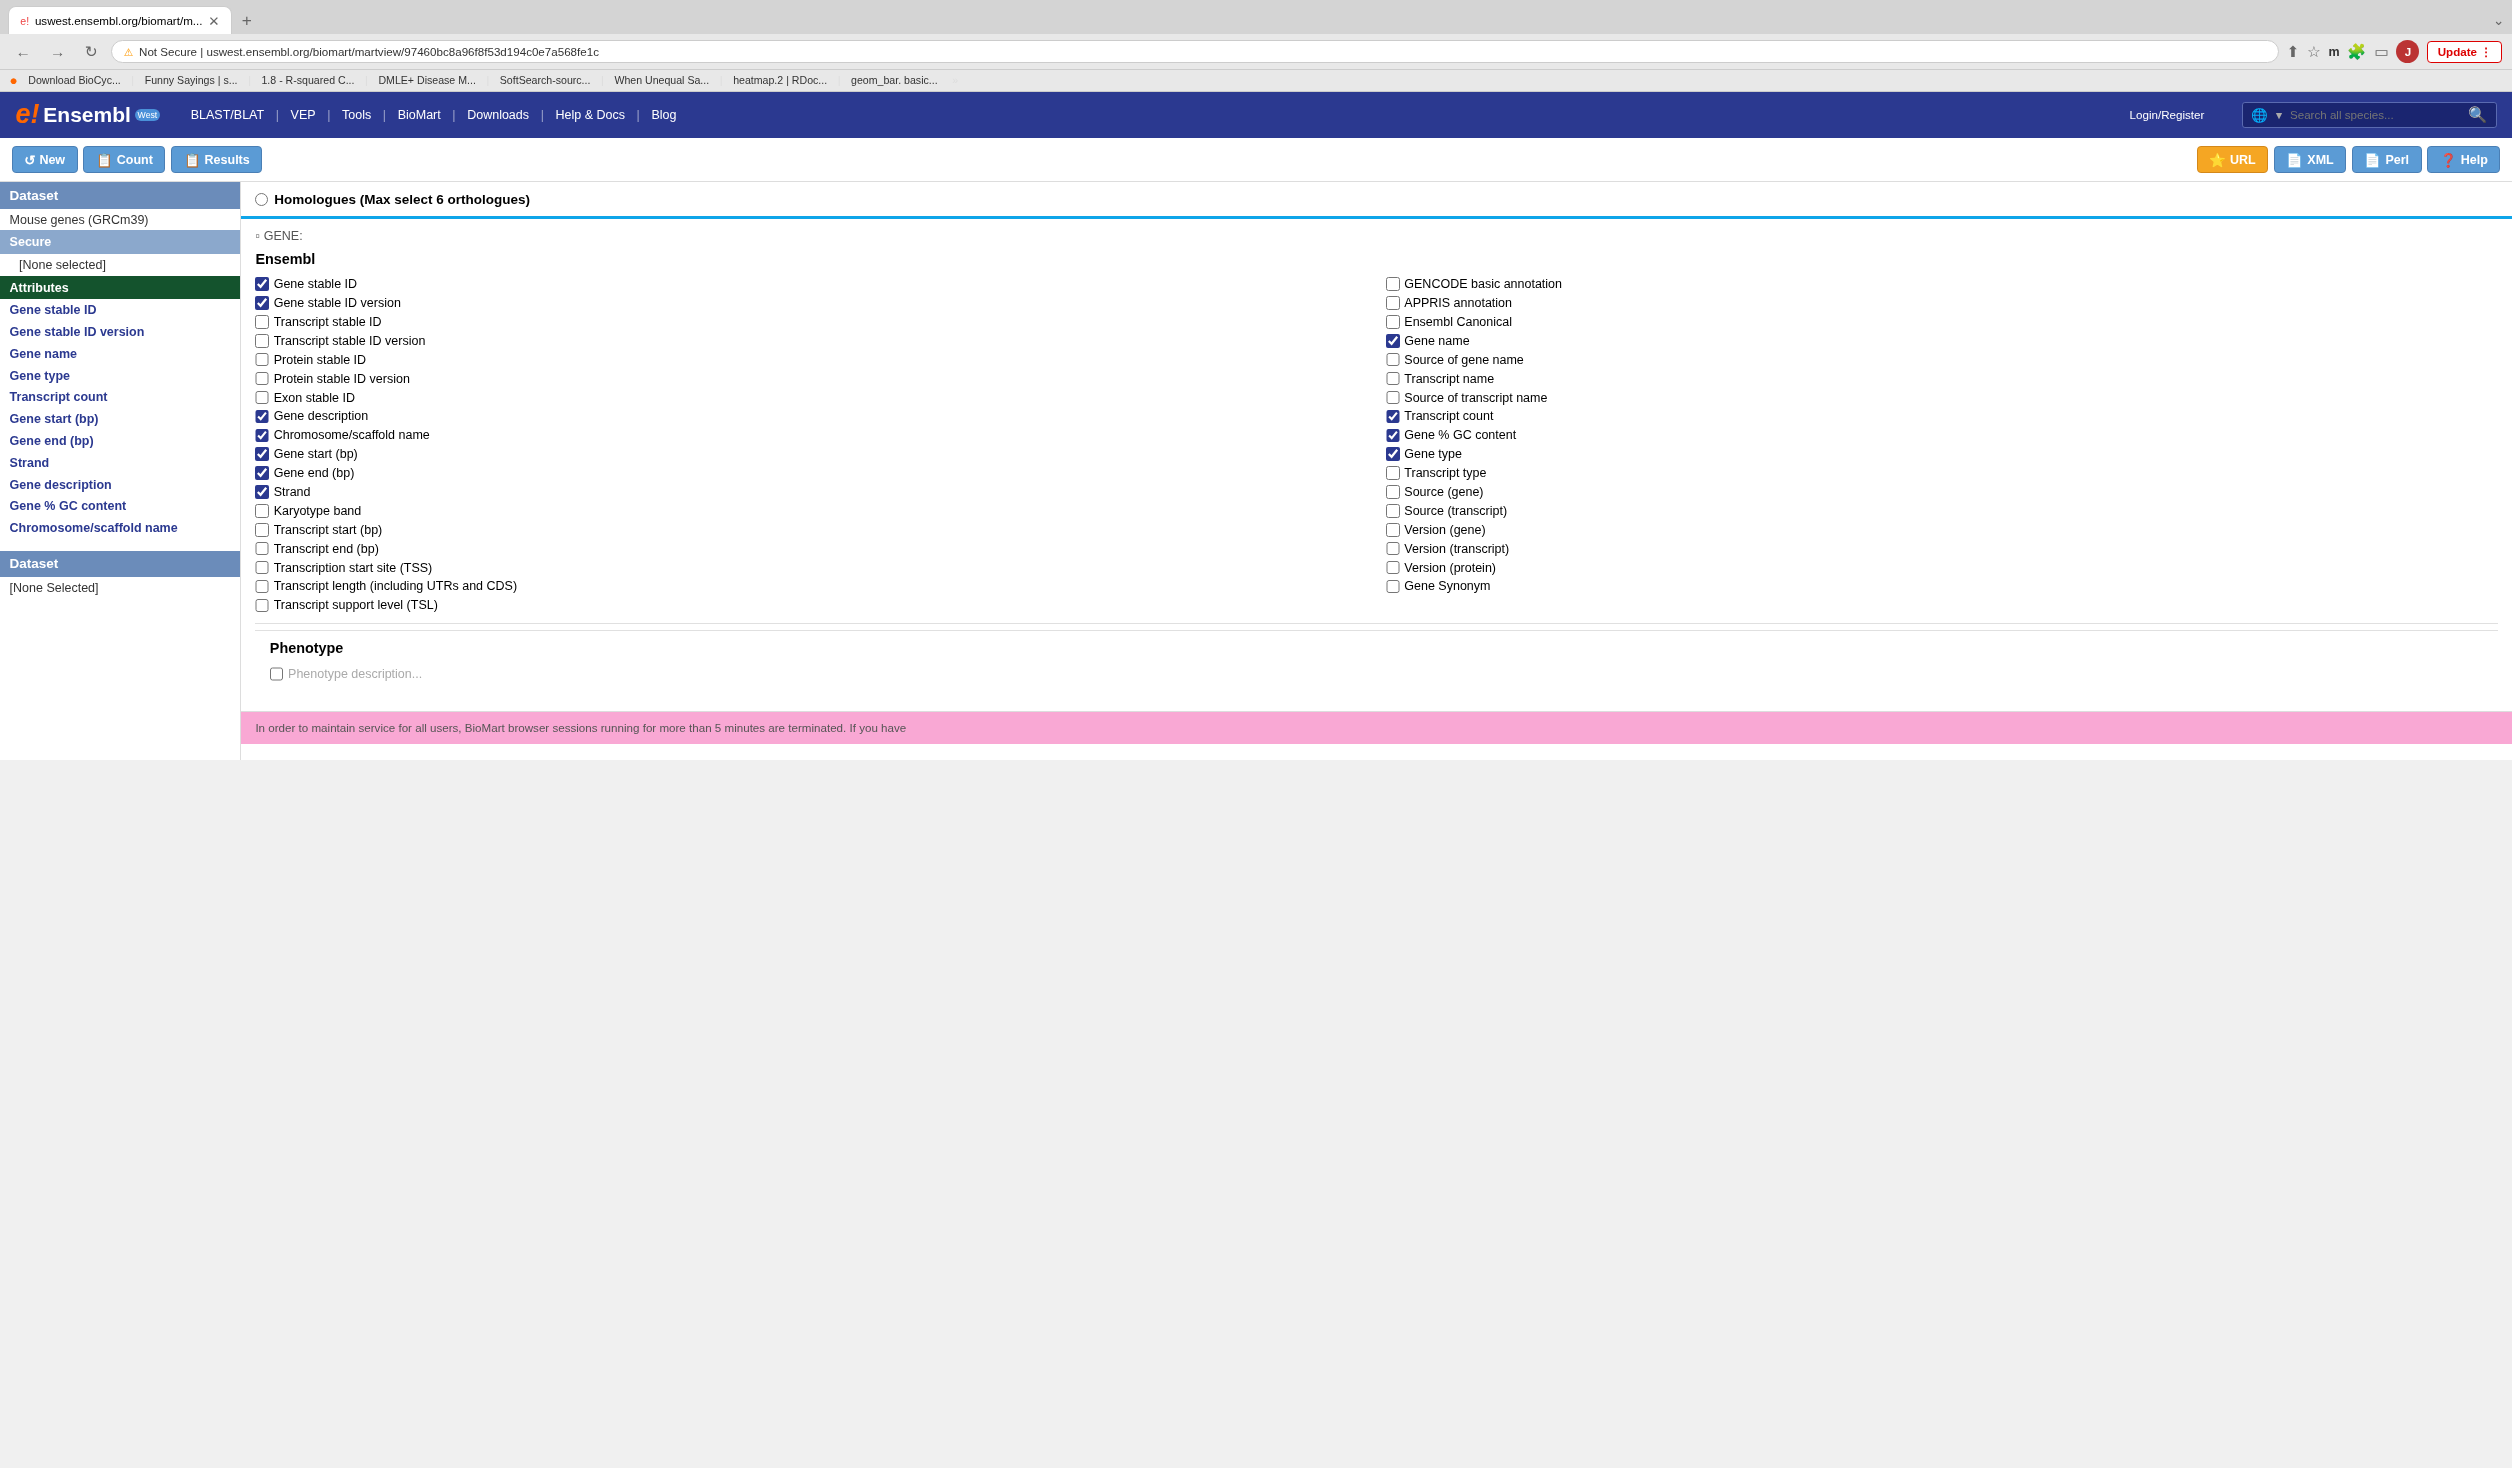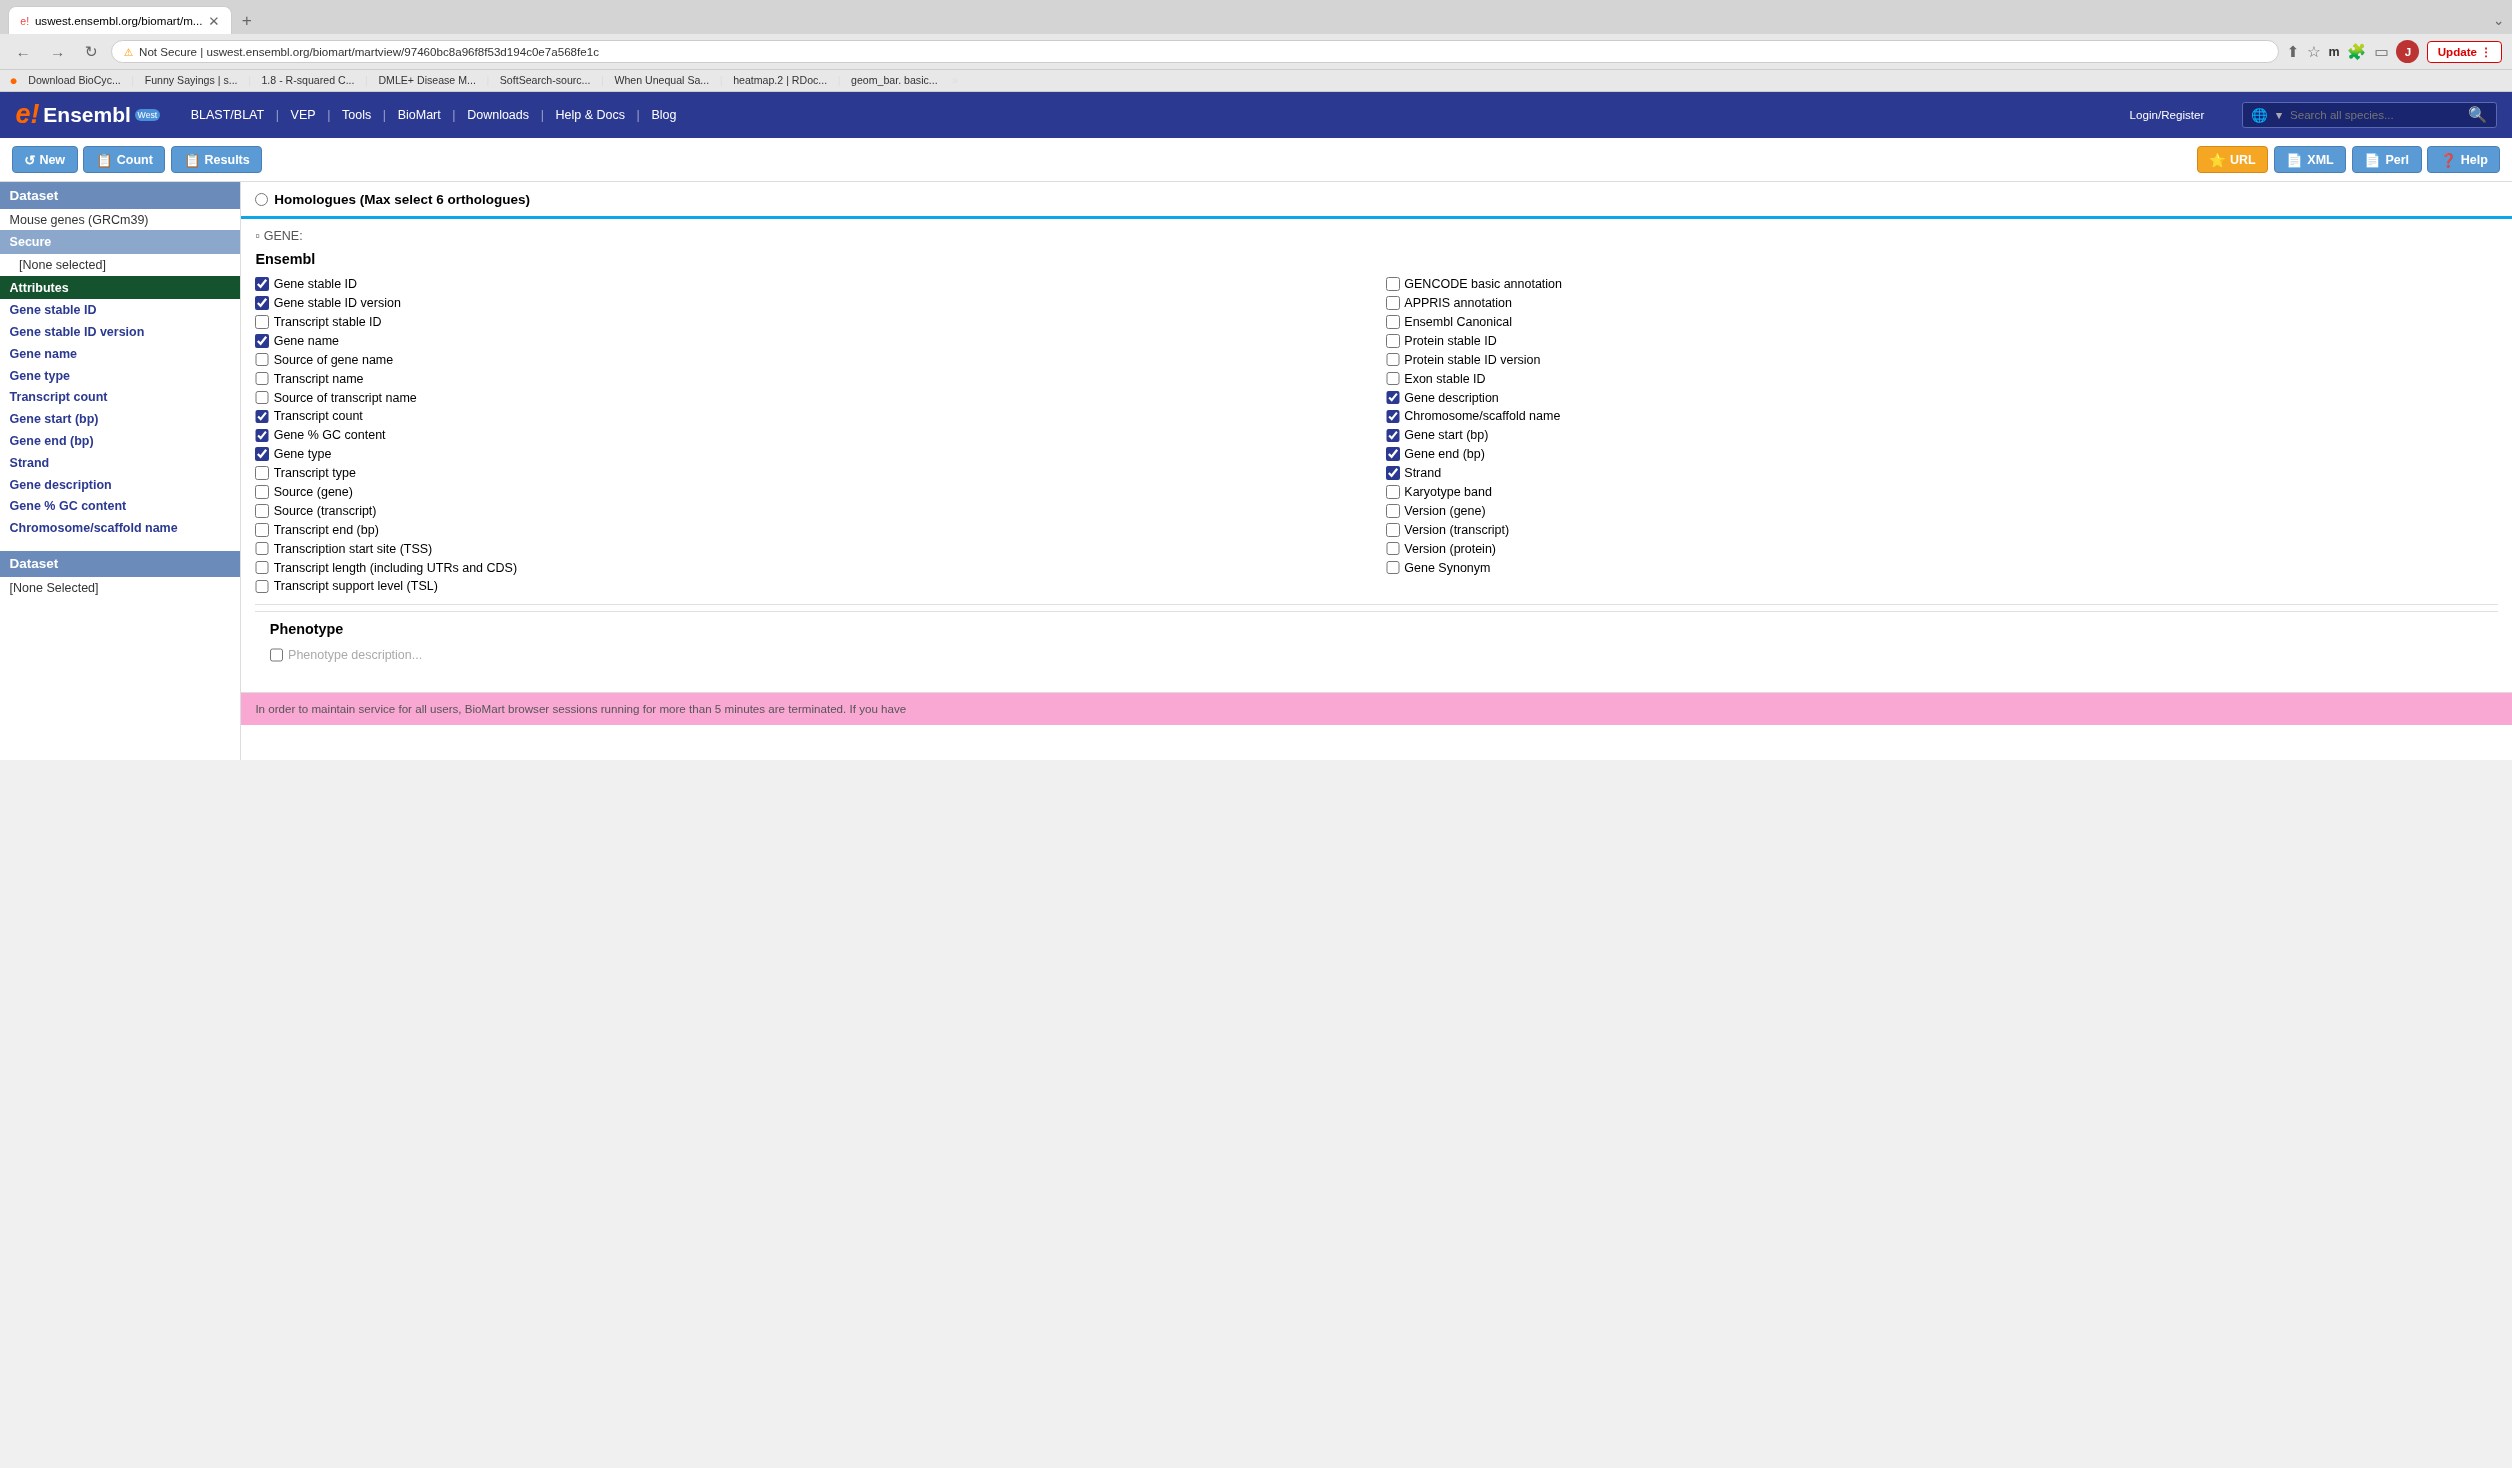--- a/index.html
+++ b/index.html
@@ -267,20 +267,24 @@
             </div>
             <div class="checkbox-item">
               <input type="checkbox" style="">
               <span>Transcript stable ID</span>
             </div>
             <div class="checkbox-item">
               <input type="checkbox" style="">
               <span>Ensembl Canonical</span>
             </div>
             <div class="checkbox-item">
+              <input type="checkbox" style="">
+              <span>Transcript stable ID version</span>
+            </div>
+            <div class="checkbox-item">
               <input type="checkbox" checked="" style="">
               <span>Gene name</span>
             </div>
             <div class="checkbox-item">
               <input type="checkbox" style="">
               <span>Protein stable ID</span>
             </div>
             <div class="checkbox-item">
               <input type="checkbox" style="">
               <span>Source of gene name</span>
@@ -341,20 +345,24 @@
               <input type="checkbox" style="">
               <span>Source (gene)</span>
             </div>
             <div class="checkbox-item">
               <input type="checkbox" style="">
               <span>Karyotype band</span>
             </div>
             <div class="checkbox-item">
               <input type="checkbox" style="">
               <span>Source (transcript)</span>
+            </div>
+            <div class="checkbox-item">
+              <input type="checkbox" style="">
+              <span>Transcript start (bp)</span>
             </div>
             <div class="checkbox-item">
               <input type="checkbox" style="">
               <span>Version (gene)</span>
             </div>
             <div class="checkbox-item">
               <input type="checkbox" style="">
               <span>Transcript end (bp)</span>
             </div>
             <div class="checkbox-item">

